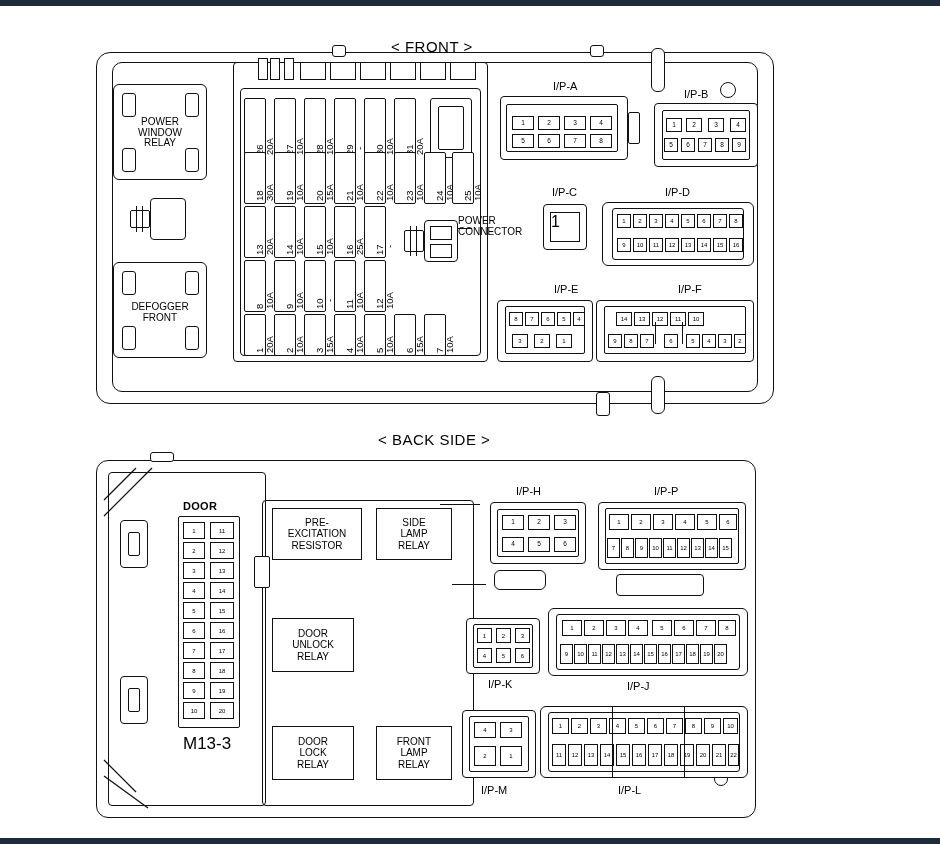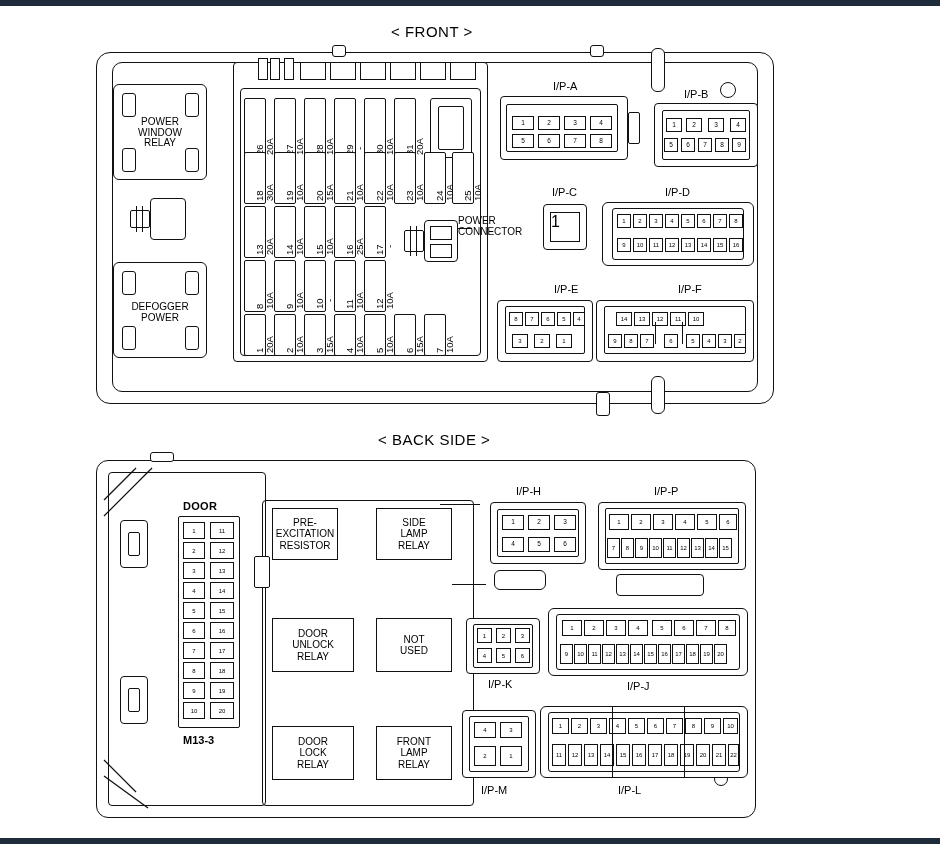--- a/index.html
+++ b/index.html
@@ -27,33 +27,33 @@
 
   .line{position:absolute;background:#111;}
   .hl{height:1.2px;}
   .vl{width:1.2px;}
 
   .relaybox{position:absolute;box-sizing:border-box;border:1.3px solid #111;background:#fff;display:flex;align-items:center;justify-content:center;text-align:center;font-size:10px;line-height:1.12;white-space:pre-line;}
 
   .fuse{position:absolute;box-sizing:border-box;border:1.1px solid #111;background:#fff;border-radius:2px;}
   .brk{position:absolute;box-sizing:border-box;border:1.2px solid #111;background:#fff;border-radius:3px;}
   .etacm-label{position:absolute;font-size:11px;font-weight:bold;letter-spacing:.3px;}
-  .m13{position:absolute;font-size:11px;font-weight:bold;}
+  .m13{position:absolute;font-size:17px;font-weight:normal;}
   .circ{position:absolute;box-sizing:border-box;border:1.3px solid #111;border-radius:50%;background:#fff;}
   .tab{position:absolute;box-sizing:border-box;border:1.3px solid #111;background:#fff;border-radius:3px;}
 </style>
 </head>
 <body>
 
 <div class="stage">
 
   <div class="topbar"></div>
   <div class="botbar"></div>
 
-  <div class="title" style="left:391px;top:23px;">&lt; FRONT &gt;</div>
+  <div class="title" style="left:391px;top:38px;">&lt; FRONT &gt;</div>
 
   <div class="box round" style="left:96px;top:52px;width:678px;height:352px;border-radius:14px;"></div>
   <div class="box thin" style="left:112px;top:62px;width:646px;height:330px;border-radius:10px;background:transparent;"></div>
 
   <div class="tab" style="left:332px;top:45px;width:14px;height:12px;"></div>
   <div class="tab" style="left:590px;top:45px;width:14px;height:12px;"></div>
   <div class="tab" style="left:651px;top:48px;width:14px;height:44px;border-radius:6px;"></div>
   <div class="tab" style="left:596px;top:392px;width:14px;height:24px;"></div>
   <div class="tab" style="left:651px;top:376px;width:14px;height:38px;border-radius:6px;"></div>
 
@@ -65,21 +65,21 @@
   <div class="lbl" style="left:130px;top:117px;width:60px;">POWER
 WINDOW
 RELAY</div>
 
   <div class="box thin r6" style="left:113px;top:262px;width:94px;height:96px;"></div>
   <div class="box thin" style="left:122px;top:271px;width:14px;height:24px;border-radius:3px;"></div>
   <div class="box thin" style="left:185px;top:271px;width:14px;height:24px;border-radius:3px;"></div>
   <div class="box thin" style="left:122px;top:326px;width:14px;height:24px;border-radius:3px;"></div>
   <div class="box thin" style="left:185px;top:326px;width:14px;height:24px;border-radius:3px;"></div>
   <div class="lbl" style="left:130px;top:302px;width:60px;">DEFOGGER
-POWER</div>
+FRONT</div>
 
   <div class="box thin r4" style="left:150px;top:198px;width:36px;height:42px;"></div>
   <div class="box thin" style="left:130px;top:210px;width:20px;height:18px;border-radius:2px;"></div>
   <div class="line vl" style="left:136px;top:206px;height:26px;"></div>
   <div class="line vl" style="left:142px;top:206px;height:26px;"></div>
 
   <div class="box thin r4" style="left:233px;top:62px;width:255px;height:300px;"></div>
   <div class="box thin r4" style="left:240px;top:88px;width:241px;height:268px;border-width:1px;"></div>
 
   <div class="box thin" style="left:258px;top:58px;width:10px;height:22px;"></div>
@@ -355,31 +355,29 @@
   <div class="pin sm" style="left:210px;top:682px;width:24px;height:17px;">19</div>
   <div class="pin sm" style="left:183px;top:702px;width:22px;height:17px;">10</div>
   <div class="pin sm" style="left:210px;top:702px;width:24px;height:17px;">20</div>
 
   <div class="m13" style="left:183px;top:734px;">M13-3</div>
 
   <div class="box thin" style="left:254px;top:556px;width:16px;height:32px;border-radius:2px;"></div>
   <div class="line hl" style="left:440px;top:504px;width:40px;"></div>
   <div class="line hl" style="left:452px;top:584px;width:34px;"></div>
 
-  <div class="relaybox" style="left:272px;top:508px;width:66px;height:52px;">PRE-
+  <div class="relaybox" style="left:272px;top:508px;width:90px;height:52px;">PRE-
 EXCITATION
 RESISTOR</div>
   <div class="relaybox" style="left:376px;top:508px;width:76px;height:52px;">SIDE
 LAMP
 RELAY</div>
   <div class="relaybox" style="left:272px;top:618px;width:82px;height:54px;">DOOR
 UNLOCK
 RELAY</div>
-  <div class="relaybox" style="left:376px;top:618px;width:76px;height:54px;">NOT
-USED</div>
   <div class="relaybox" style="left:272px;top:726px;width:82px;height:54px;">DOOR
 LOCK
 RELAY</div>
   <div class="relaybox" style="left:376px;top:726px;width:76px;height:54px;">FRONT
 LAMP
 RELAY</div>
 
   <div class="cap" style="left:516px;top:485px;">I/P-H</div>
   <div class="box thin r4" style="left:490px;top:502px;width:96px;height:62px;"></div>
   <div class="box thin" style="left:497px;top:509px;width:82px;height:48px;border-radius:2px;"></div>

